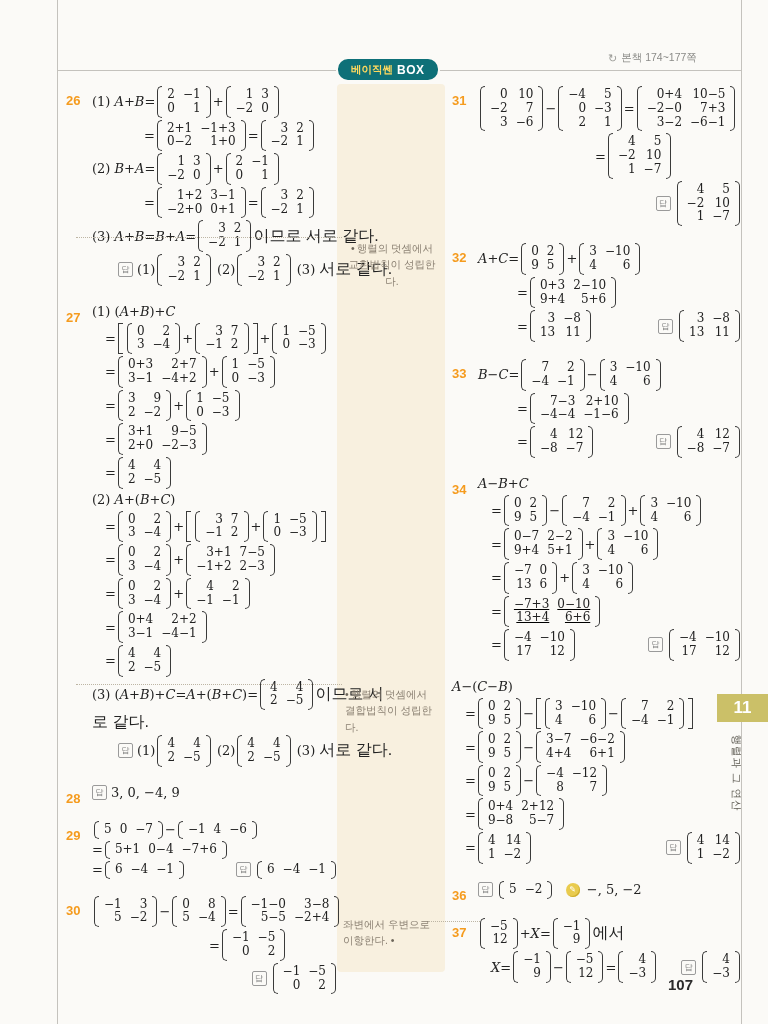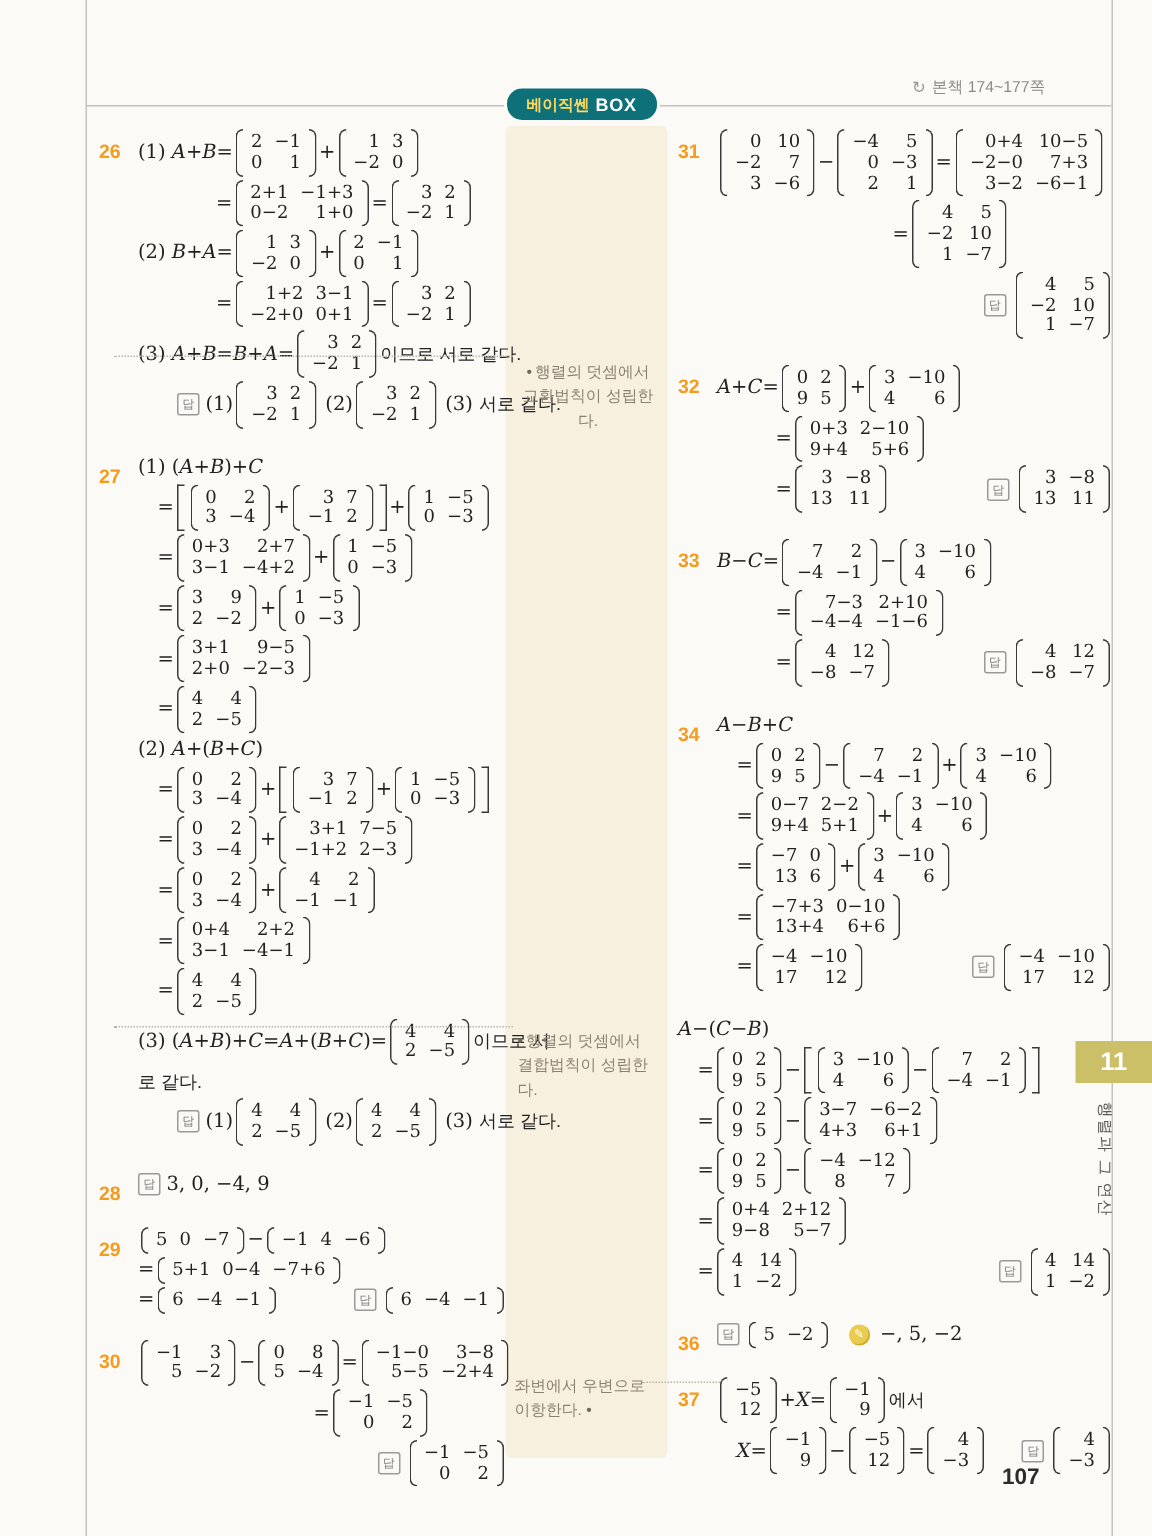--- a/index.html
+++ b/index.html
@@ -42,21 +42,21 @@
 
   
   #colL{position:absolute;left:66px;top:84px;width:272px;}
   #colR{position:absolute;left:452px;top:84px;width:290px;}
   .prob{display:flex;margin-bottom:13px;}
   .pnum{color:#f59b1e;font-weight:bold;font-size:13px;width:26px;flex:0 0 26px;padding-top:9px;}
   .pbody{flex:1;min-width:0;}
   .line{display:flex;align-items:center;margin:2px 0;min-height:18px;}
   .mt{font-family:"DejaVu Serif",serif;font-size:13px;color:#222;white-space:pre;}
   .mt i{font-style:italic;}
-  .kt{font-size:12px;color:#222;white-space:pre;}
+  .kt{font-size:16px;color:#222;white-space:pre;}
   .rightwrap{margin-left:auto;display:inline-flex;align-items:center;}
 
   
   .mat{display:inline-flex;align-items:stretch;margin:0 2px;}
   .pl,.pr{width:4px;flex:0 0 4px;}
   .pl{border-left:1.4px solid #3a3a3a;border-top:1.4px solid #3a3a3a;border-bottom:1.4px solid #3a3a3a;
       border-radius:6px 0 0 6px;}
   .pr{border-right:1.4px solid #3a3a3a;border-top:1.4px solid #3a3a3a;border-bottom:1.4px solid #3a3a3a;
       border-radius:0 6px 6px 0;}
   .mgrid{display:grid;gap:0 8px;padding:2px 5px;align-content:center;justify-items:end;}
@@ -962,21 +962,21 @@
               <span class="mcell">4</span>
               <span class="mcell">6</span>
             </span>
             <span class="pr"></span>
           </span>
         </div>
         <div class="line" style="padding-left: 13px;">
           <span class="mt">=</span>
           <span class="mat">
             <span class="pl"></span>
-            <span class="mgrid" style="grid-template-columns: repeat(2, auto);">
+            <span class="mgrid" style="grid-template-columns: repeat(2, auto); text-decoration: underline;">
               <span class="mcell">−7+3</span>
               <span class="mcell">0−10</span>
               <span class="mcell">13+4</span>
               <span class="mcell">6+6</span>
             </span>
             <span class="pr"></span>
           </span>
         </div>
         <div class="line" style="padding-left: 13px;">
           <span class="mt">=</span>
@@ -1059,21 +1059,21 @@
               <span class="mcell">5</span>
             </span>
             <span class="pr"></span>
           </span>
           <span class="mt">−</span>
           <span class="mat">
             <span class="pl"></span>
             <span class="mgrid" style="grid-template-columns: repeat(2, auto);">
               <span class="mcell">3−7</span>
               <span class="mcell">−6−2</span>
-              <span class="mcell">4+3</span>
+              <span class="mcell">4+4</span>
               <span class="mcell">6+1</span>
             </span>
             <span class="pr"></span>
           </span>
         </div>
         <div class="line" style="padding-left: 13px;">
           <span class="mt">=</span>
           <span class="mat">
             <span class="pl"></span>
             <span class="mgrid" style="grid-template-columns: repeat(2, auto);">

